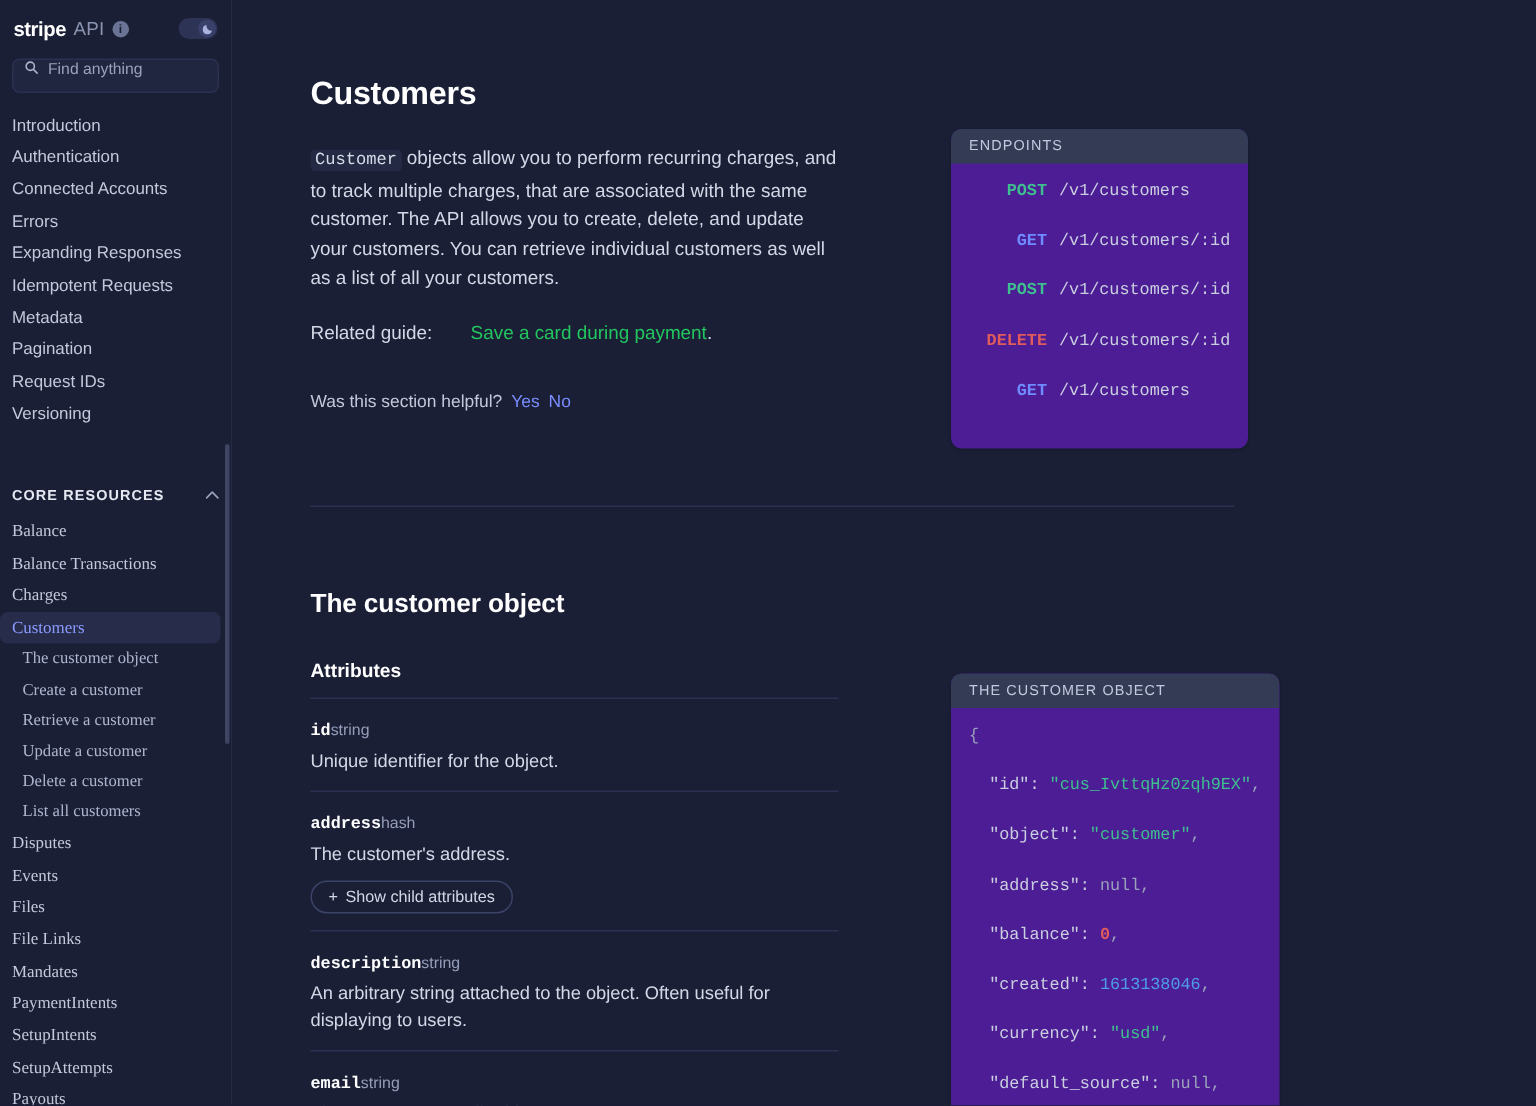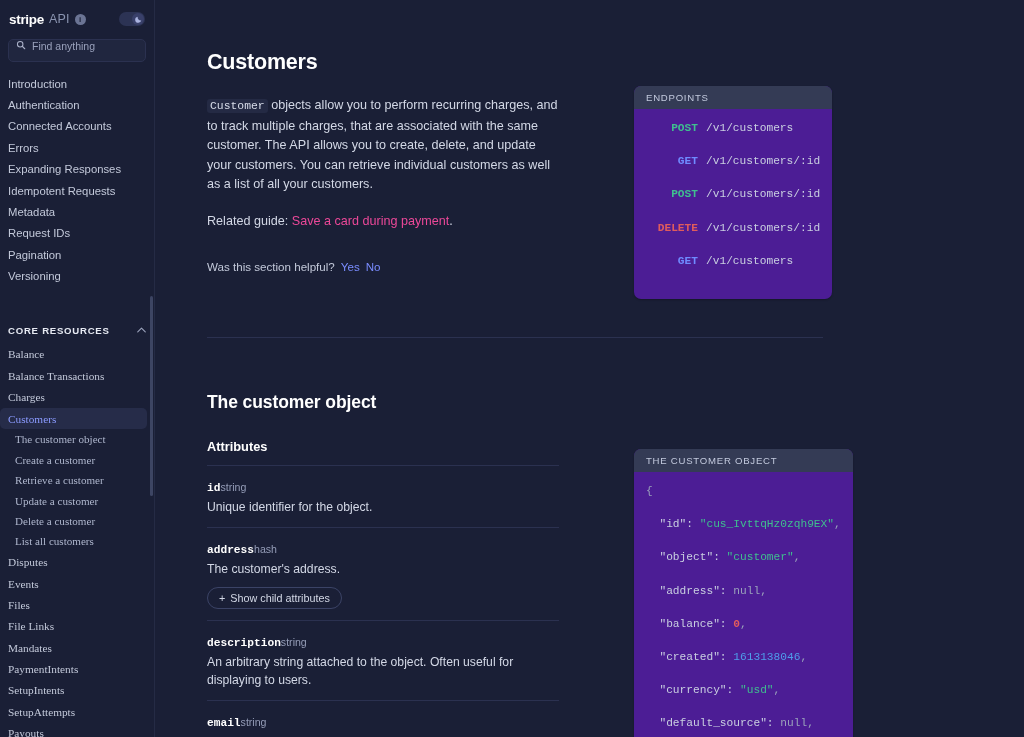--- a/index.html
+++ b/index.html
@@ -201,21 +201,21 @@
   }
   code.inline {
     font-family: "Liberation Mono", monospace;
     font-size: 11.4px;
     color: #d6dbe8;
     background: #242a44;
     border-radius: 3px;
     padding: 1px 3px;
   }
   p.related { margin-top: 19px; font-size: 12.6px; color: #d3d8e6; }
-  a.link { color: #ec4899; text-decoration: none; cursor: pointer; }
+  a.link { color: #22c55e; text-decoration: none; cursor: pointer; margin-left: 22px; }
 
   .helpful {
     margin-top: 32px;
     font-size: 11.6px;
     color: #c3c9da;
     display: flex;
     align-items: center;
     gap: 6px;
   }
   .helpful a { color: #7a8cff; text-decoration: none; cursor: pointer; }
@@ -358,22 +358,22 @@
     </div>
 
     <nav class="nav">
       <a class="nav-item">Introduction</a>
       <a class="nav-item">Authentication</a>
       <a class="nav-item">Connected Accounts</a>
       <a class="nav-item">Errors</a>
       <a class="nav-item">Expanding Responses</a>
       <a class="nav-item">Idempotent Requests</a>
       <a class="nav-item">Metadata</a>
+      <a class="nav-item">Pagination</a>
       <a class="nav-item">Request IDs</a>
-      <a class="nav-item">Pagination</a>
       <a class="nav-item">Versioning</a>
 
       <div class="nav-section-header">
         <span class="nav-section-title">CORE RESOURCES</span>
         <span class="chevron">
           <svg width="9" height="6" viewBox="0 0 12 8">
             <path d="M1 6.5L6 1.5L11 6.5" fill="none" stroke="#9aa2bb" stroke-width="1.5" stroke-linecap="round" stroke-linejoin="round"></path>
           </svg>
         </span>
       </div>

